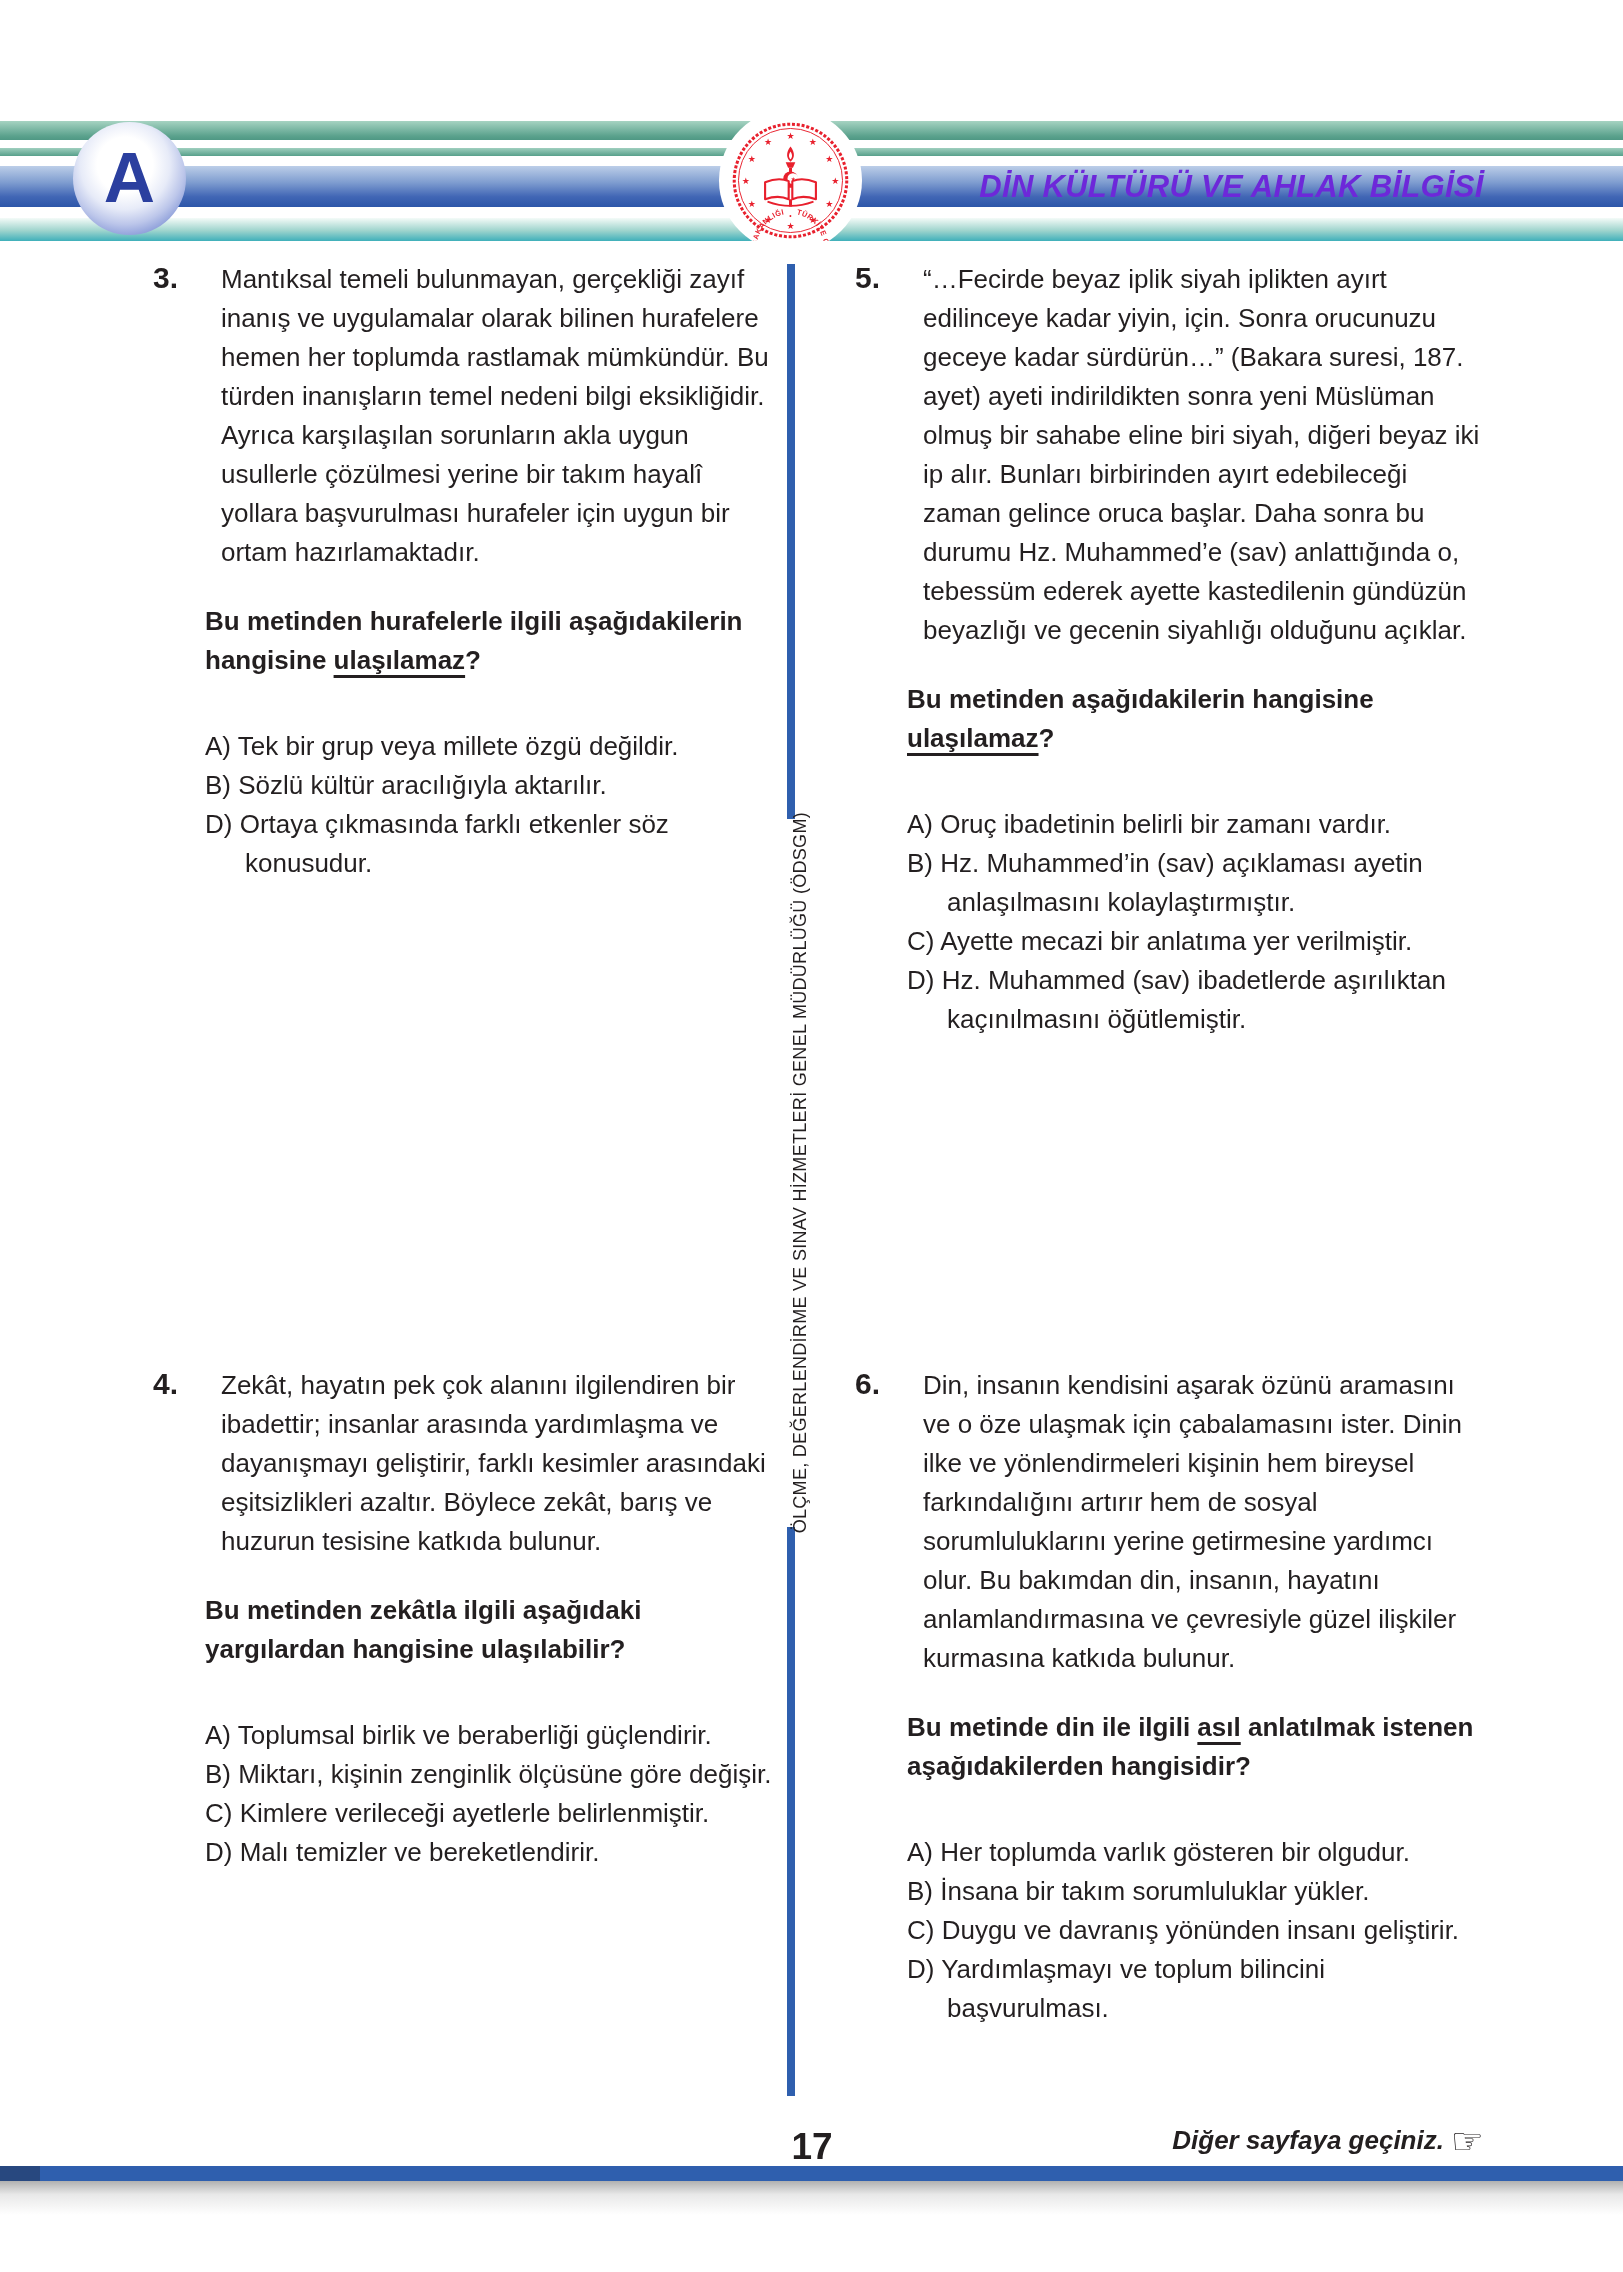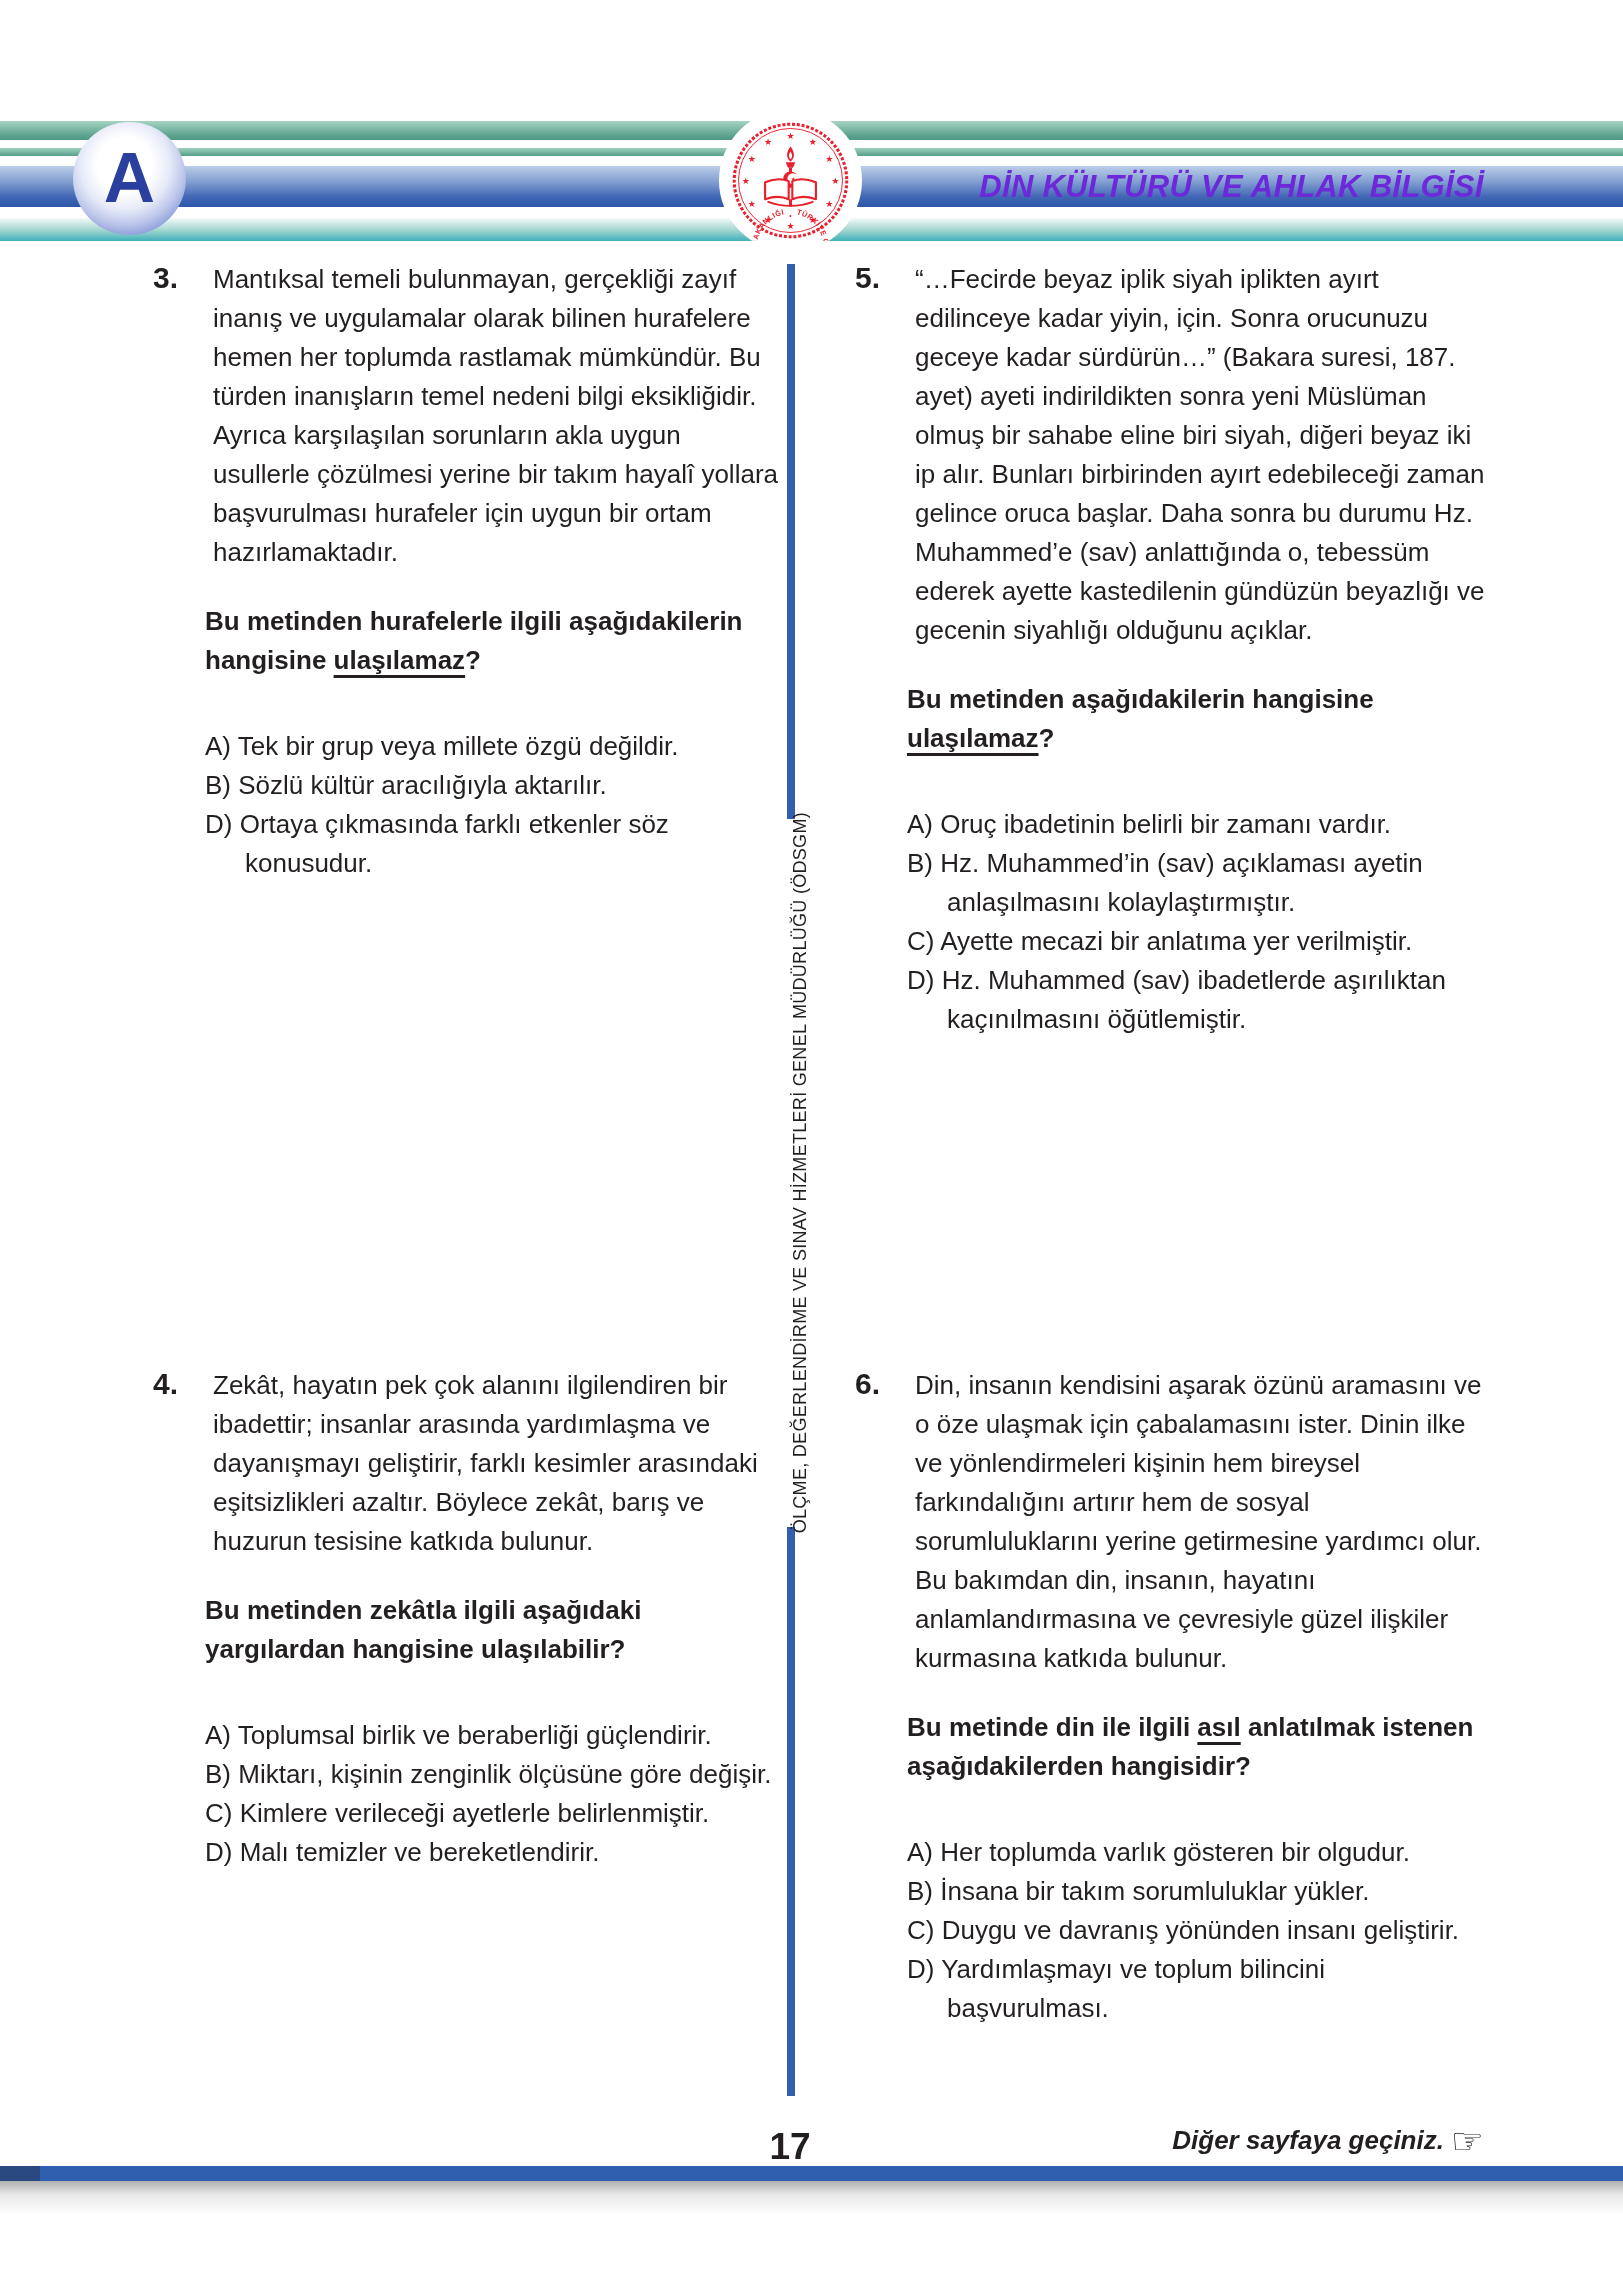--- a/index.html
+++ b/index.html
@@ -28,39 +28,39 @@
   .badge span{font-size:71px; font-weight:bold; color:#2b3f9f; line-height:1; transform:translateY(-1.4px);}
   
   .emblem-halo{position:absolute; left:719px; top:109px; width:143px; height:143px; border-radius:50%; background:#ffffff;}
   .emblem-svg{position:absolute; left:730px; top:120px;}
   
   .qblock{position:absolute; width:627px; font-size:26px; line-height:39px;}
   .qblock.qleft{left:153px;}
   .qblock.qright{left:855px; width:633px;}
   .qnum{position:absolute; left:0; top:-2.1px; font-size:30px; font-weight:bold;}
   .qcontent{margin-left:52px;}
-  .qbody{margin:0 0 30px 8px;}
+  .qbody{margin:0 0 30px 16px;}
   .stem{font-weight:bold; margin:0 0 47px 0;}
   .stem .u{text-decoration:underline; text-decoration-thickness:2.7px; text-underline-offset:6.2px;}
   .stem .u:empty{text-decoration:none;}
   .option{padding-left:40px; text-indent:-40px; margin:0;}
   
   .divider{position:absolute; left:787px; width:7.6px; background:#2f5fae;}
   .divider.seg1{top:264px; height:555px;}
   .divider.seg2{top:1527px; height:569px;}
   .sidebar-vert{
     position:absolute; left:776px; top:822px; width:49px; height:702px;
     display:flex; align-items:center; justify-content:center;
   }
   .sidebar-vert span{
     writing-mode:vertical-rl; transform:rotate(180deg); white-space:nowrap;
     font-size:18px; letter-spacing:0.3px; color:#231f20;
   }
   
-  .page-number{position:absolute; left:728px; top:2126px; width:124px; text-align:center; font-size:37px; font-weight:bold;}
+  .page-number{position:absolute; left:750px; top:2126px; width:124px; text-align:center; font-size:37px; font-weight:bold;}
   .next-page{
     position:absolute; left:1031px; top:2120px; width:453px; text-align:right;
     font-size:26px; font-weight:bold; font-style:italic; white-space:nowrap;
   }
   .hand{font-style:normal; font-size:37px; vertical-align:-5.5px; margin-left:6.9px; font-family:"DejaVu Sans",sans-serif;}
   .footer-bar{position:absolute; left:0; right:0; top:2166px; height:15px; background:#2f5fae;}
   .footer-bar-cap{position:absolute; left:0; top:2166px; width:40px; height:15px; background:#28487f;}
   .footer-shadow{position:absolute; left:0; right:0; top:2181px; height:34px;
     background:linear-gradient(180deg, rgba(150,150,150,0.75) 0%, rgba(190,190,190,0.35) 40%, rgba(255,255,255,0) 100%);}
   .seal-red{fill:#e8202d;}

